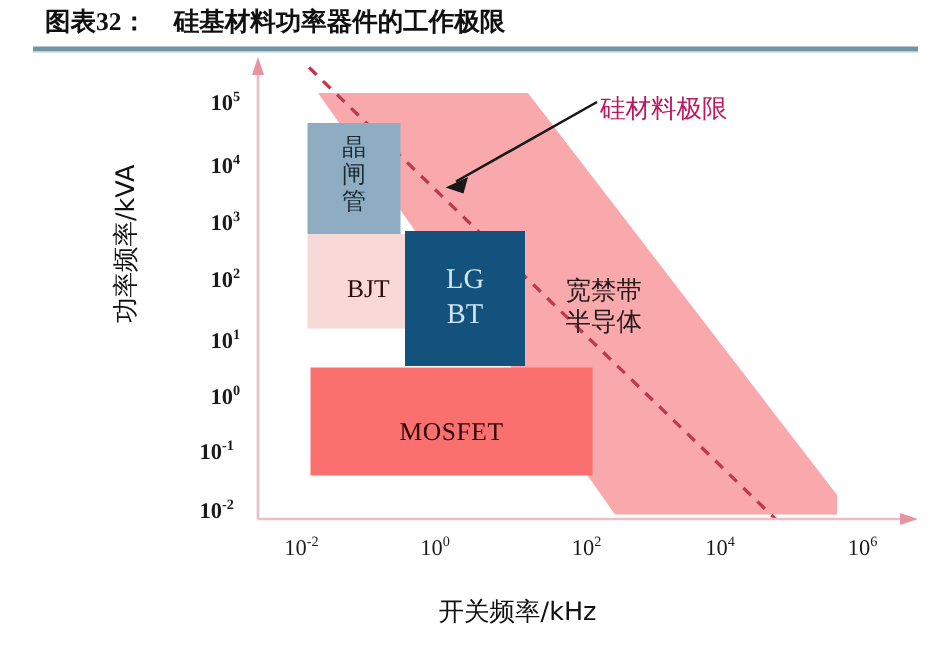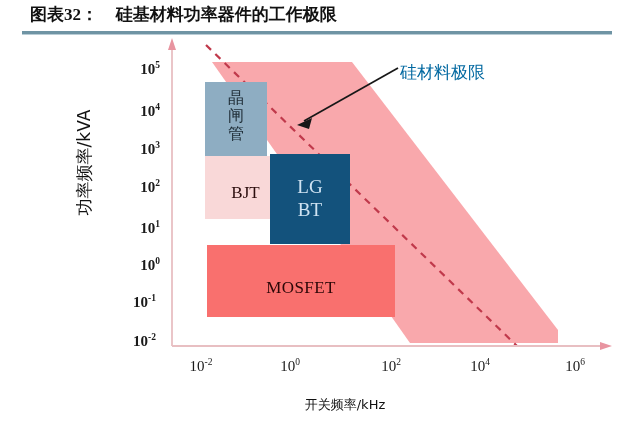--- a/index.html
+++ b/index.html
@@ -64,21 +64,21 @@
     font-size:17px;
     color:#111;
     transform:rotate(-90deg);
     transform-origin:center center;
     white-space:nowrap;
   }
   .xlabel{
     position:absolute;left:180px;top:363px;width:330px;
     text-align:center;
     font-family:"DejaVu Sans","Liberation Sans",sans-serif;
-    font-size:13px;
+    font-size:17px;
     color:#111;
     white-space:nowrap;
   }
 
   
   .region{position:absolute;box-sizing:border-box;}
   .region .rlabel{
     position:absolute;left:0;right:0;
     text-align:center;
     white-space:pre;
@@ -116,21 +116,21 @@
   .rg-pic .rlabel{
     color:#d9eaf6;
     font-family:"DejaVu Sans","Liberation Sans",sans-serif;
     font-size:18px;
   }
 
   
   .anno{
     position:absolute;
     font-family:"DejaVu Sans","Liberation Sans",sans-serif;
-    color:#0369a1;
+    color:#be185d;
     white-space:pre;
   }
   .anno-si{left:400px;top:28px;font-size:17px;}
   .anno-wbg{left:377px;top:151px;font-size:17px;line-height:1.25;color:#231a1a;}
 </style>
 </head>
 <body>
 
 <div id="root">
 
@@ -175,20 +175,22 @@
 BT</div>
     </div>
 
     <div class="region rg-mosfet" style="left:207px;top:212px;width:188px;height:72px;">
       <div class="rlabel" style="top:34px;">MOSFET</div>
     </div>
 
 
     <div class="anno anno-si">硅材料极限</div>
 
+    <div class="anno anno-wbg">宽禁带
+半导体</div>
 
     <div class="tick ytick" style="left:118px;top:28px;">10<sup>5</sup></div>
     <div class="tick ytick" style="left:118px;top:70px;">10<sup>4</sup></div>
     <div class="tick ytick" style="left:118px;top:108px;">10<sup>3</sup></div>
     <div class="tick ytick" style="left:118px;top:146px;">10<sup>2</sup></div>
     <div class="tick ytick" style="left:118px;top:187px;">10<sup>1</sup></div>
     <div class="tick ytick" style="left:118px;top:224px;">10<sup>0</sup></div>
     <div class="tick ytick" style="left:114px;top:261px;">10<sup>-1</sup></div>
     <div class="tick ytick" style="left:114px;top:300px;">10<sup>-2</sup></div>
 

